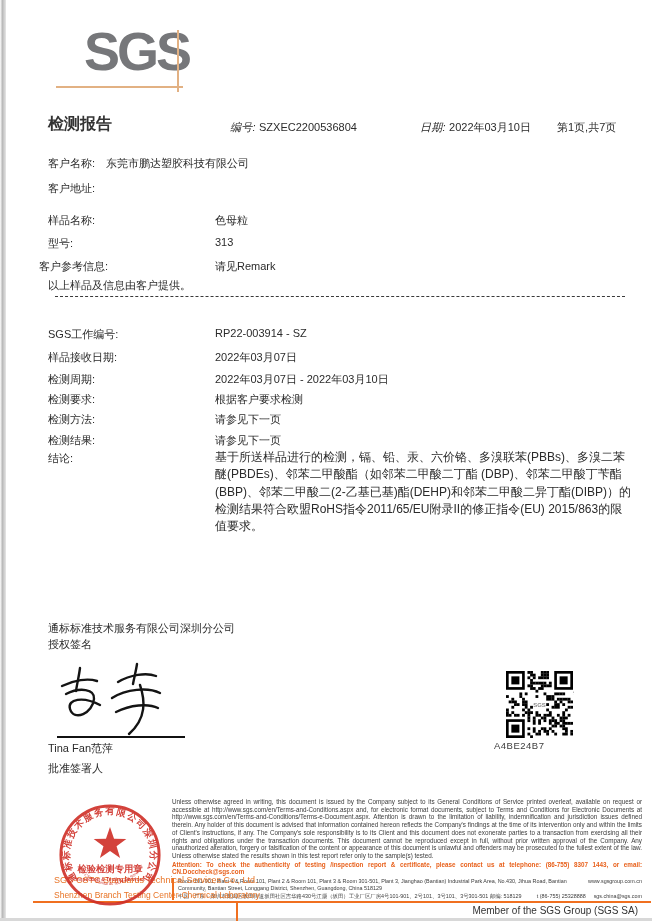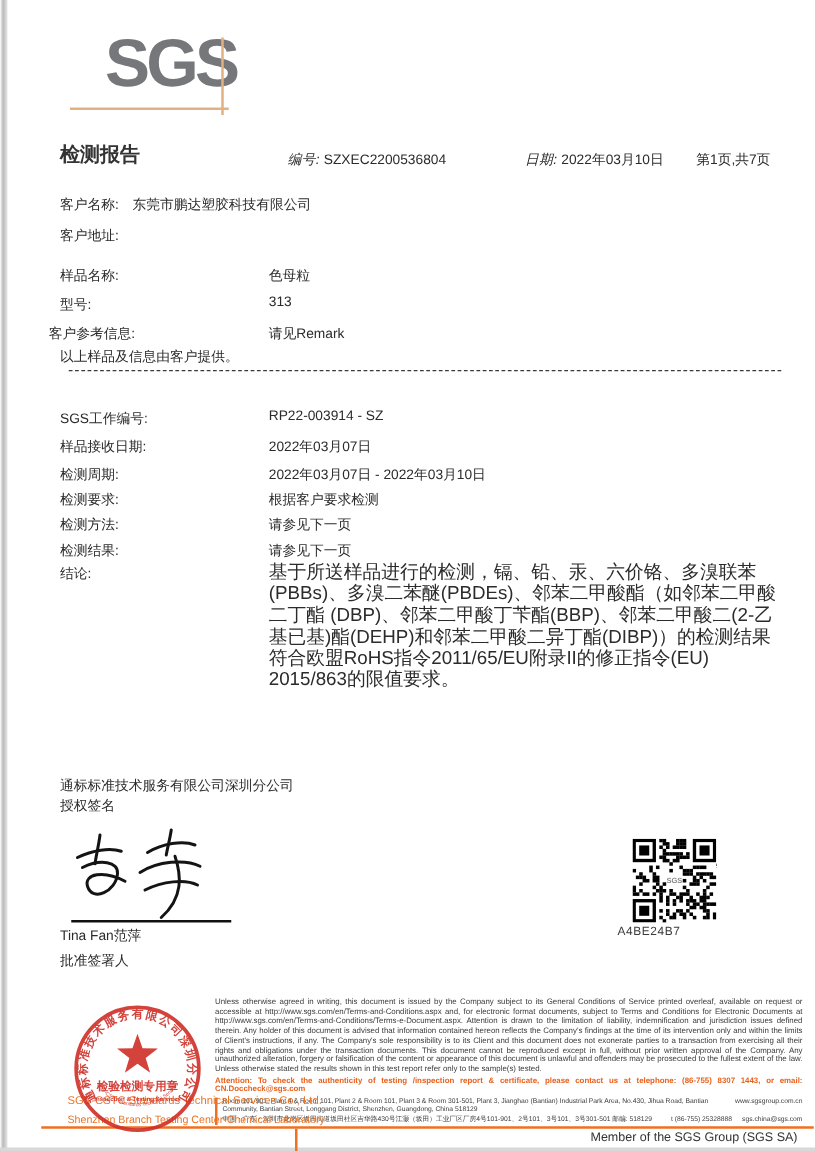--- a/index.html
+++ b/index.html
@@ -10,21 +10,21 @@
   .scan-edge-bottom{position:absolute;left:0;bottom:0;width:652px;height:3px;background:#d8d8d8;}
   .t{position:absolute;font-size:11px;white-space:nowrap;color:#2b2b2b;}
   .lbl{letter-spacing:.3px;font-style:italic;}
   .doc-title{position:absolute;left:48px;top:114px;font-size:16px;font-weight:bold;color:#333;}
   .logo-text{position:absolute;left:84px;top:24px;font-size:54px;line-height:54px;font-weight:bold;
         color:#76777a;letter-spacing:-3px;}
   .logo-hline{position:absolute;left:56px;top:86px;width:127px;height:2px;background:#e2b183;}
   .logo-vline{position:absolute;left:177px;top:30px;width:2px;height:62px;background:#e2b183;}
   .dashed-sep{position:absolute;left:55px;top:296px;width:570px;height:0;
         border-top:1.5px dashed #3a3a3a;}
-  .conclusion{position:absolute;left:215px;top:449px;width:416px;font-size:15px;line-height:17.3px;
+  .conclusion{position:absolute;left:215px;top:449px;width:416px;font-size:12px;line-height:17.3px;
         white-space:normal;color:#2b2b2b;}
   .sig-line{position:absolute;left:57px;top:736px;width:128px;height:1.5px;background:#111;}
   .sig-svg{position:absolute;left:50px;top:658px;}
   .qr-hint{position:absolute;left:494px;top:687px;width:92px;text-align:center;font-size:10px;color:#3c3c3c;}
   .qr-box{position:absolute;left:506px;top:671px;}
   .qr-id{position:absolute;left:494px;top:740px;width:92px;font-size:9.5px;
         letter-spacing:.5px;color:#3c3c3c;}
   .stamp-svg{position:absolute;left:56px;top:801px;opacity:.9;z-index:3;}
   .cstc1{position:absolute;left:54px;top:875px;font-size:9px;color:#e87426;z-index:2;white-space:nowrap;}
   .cstc2{position:absolute;left:54px;top:890px;font-size:8.5px;color:#e87426;z-index:2;white-space:nowrap;}

